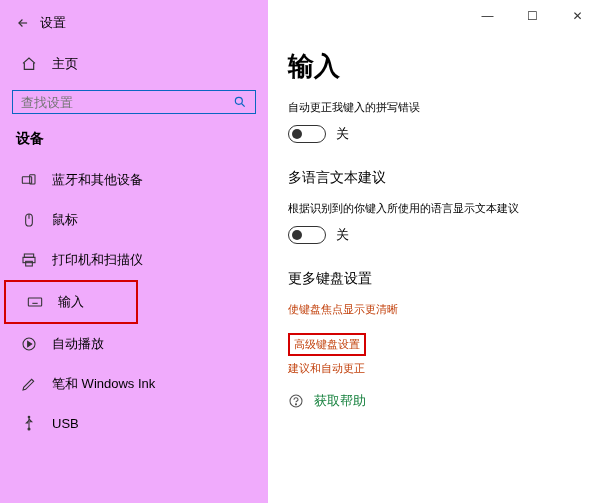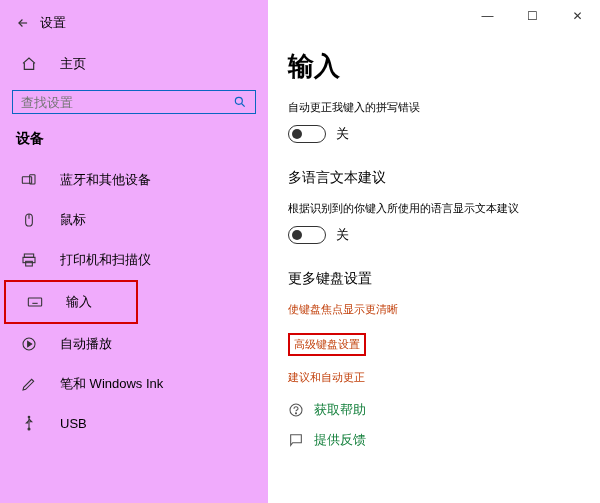--- a/index.html
+++ b/index.html
@@ -62,21 +62,21 @@
     padding: 0 16px 12px 16px;
     font-size: 14px;
   }
   .nav {
     display: flex;
     flex-direction: column;
   }
   .nav-item {
     display: flex;
     align-items: center;
-    gap: 22px;
+    gap: 14px;
     padding: 11px 16px 11px 20px;
     font-size: 13px;
     cursor: pointer;
   }
   .nav-item .icn {
     width: 18px;
     display: inline-flex;
     justify-content: center;
   }
   .hl-input {
@@ -147,21 +147,21 @@
     color: #c2410c;
     font-size: 11px;
     display: block;
     margin-bottom: 16px;
     cursor: pointer;
   }
   .link.hl {
     border: 2px solid #d40000;
     display: inline-block;
     padding: 2px 4px;
-    margin-bottom: 14px;
+    margin-bottom: 5px;
   }
   .help-row {
     display: flex;
     align-items: center;
     gap: 10px;
     font-size: 13px;
     color: #15803d;
     margin-bottom: 12px;
   }
   svg { display: block; }
@@ -316,21 +316,13 @@
   <div class="help-row">
     <span>
       <svg width="16" height="16" viewBox="0 0 24 24" fill="none" stroke="#555" stroke-width="1.6">
           <circle cx="12" cy="12" r="9"></circle>
           <path d="M9 10a3 3 0 116 0c0 2-3 2-3 4"></path>
           <circle cx="12" cy="17" r="0.8" fill="#555"></circle>
         </svg>
     </span>
     <span>获取帮助</span>
   </div>
-  <div class="help-row">
-    <span>
-      <svg width="16" height="16" viewBox="0 0 24 24" fill="none" stroke="#555" stroke-width="1.6">
-          <path d="M4 4h16v12H7l-3 4V4z"></path>
-        </svg>
-    </span>
-    <span>提供反馈</span>
-  </div>
 </div>
 
 </body></html>

